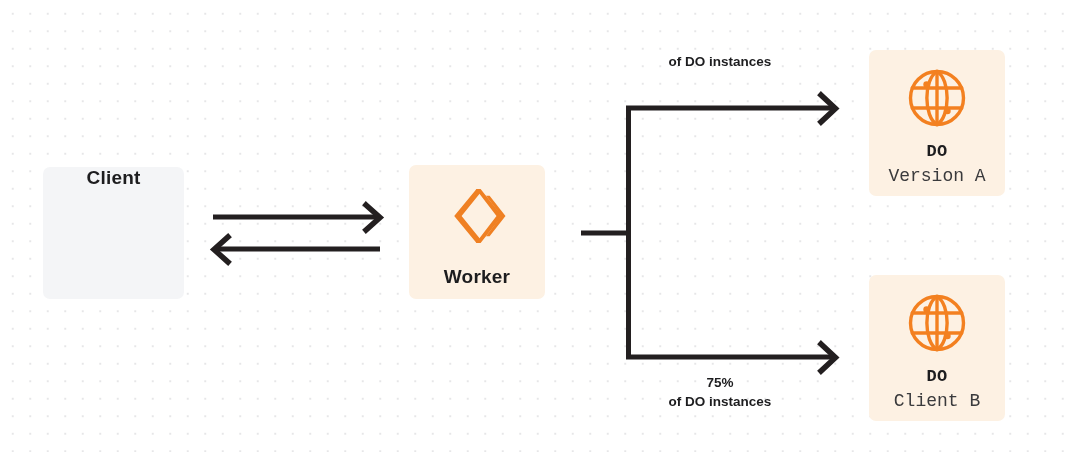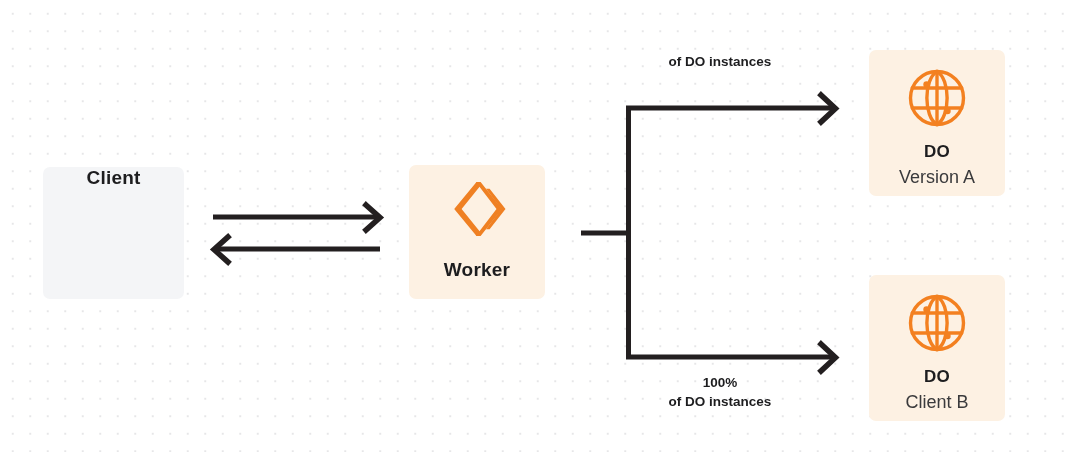--- a/index.html
+++ b/index.html
@@ -47,37 +47,38 @@
     letter-spacing: .2px;
   }
 
   #worker-node {
     left: 409px;
     top: 165px;
     width: 136px;
     height: 134px;
     background: #fdf1e3;
     justify-content: flex-start;
-    padding-top: 14px;
+    padding-top: 21px;
   }
   #worker-label {
     font-size: 19px;
     font-weight: bold;
     color: #1d1d1f;
     margin-top: 20px;
     letter-spacing: .2px;
   }
 
   .do-node {
     left: 869px;
     width: 136px;
     height: 146px;
     background: #fdf1e3;
     justify-content: flex-start;
     padding-top: 17px;
+    font-family: Liberation Mono, monospace;
   }
   #do-a-node { top: 50px; }
   #do-b-node { top: 275px; }
 
   .do-title {
     font-size: 17px;
     font-weight: bold;
     color: #1d1d1f;
     margin-top: 13px;
     letter-spacing: .2px;
@@ -210,17 +211,17 @@
     </svg>
     <div class="do-title">DO</div>
     <div class="do-sub">Client B</div>
   </div>
 
   <div class="edge-label" id="label-top">
     <div>of DO instances</div>
   </div>
 
   <div class="edge-label" id="label-bot">
-    <div>100%</div>
+    <div>75%</div>
     <div>of DO instances</div>
   </div>
 
 </div>
 
 </body></html>

